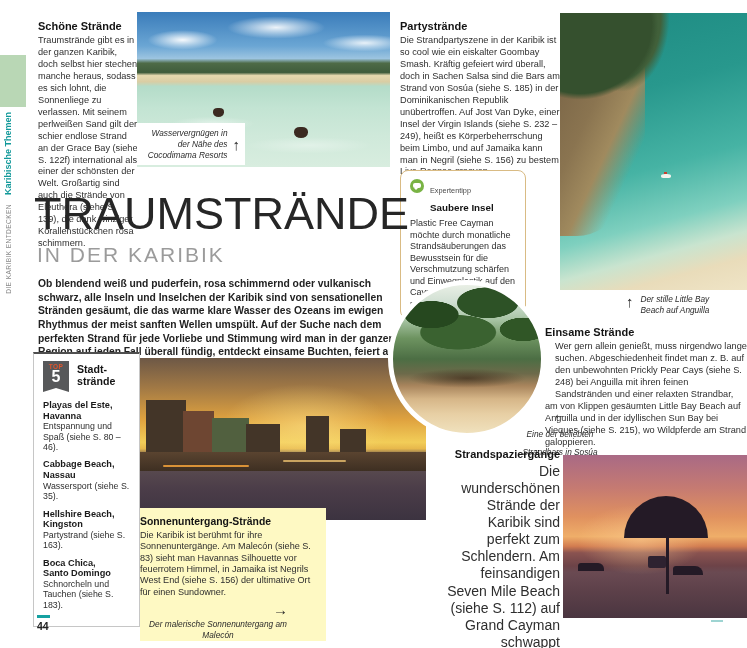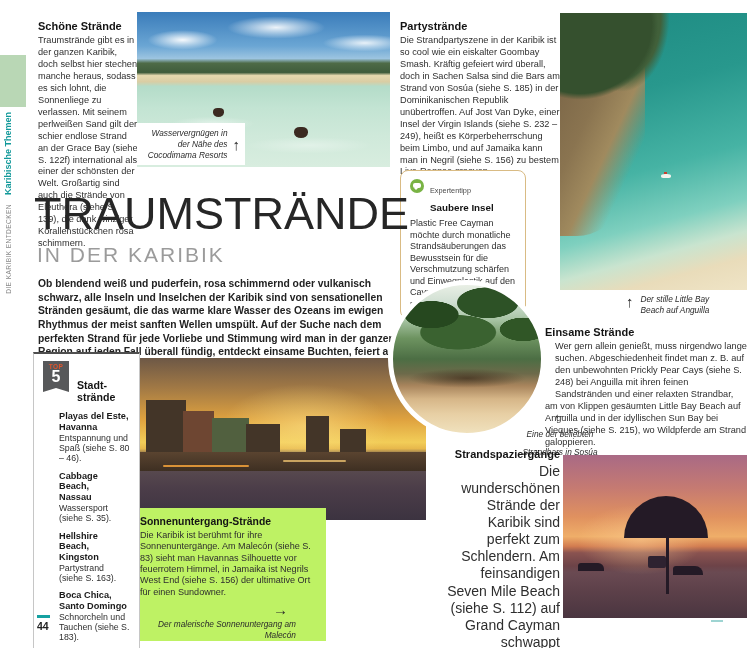--- a/index.html
+++ b/index.html
@@ -115,43 +115,43 @@
   .tip-body{font-size:9px;line-height:1.28;color:#2e2e2e;}
 
   
   .top5-box{position:absolute;left:33px;top:352px;width:107px;box-sizing:border-box;
     border:1px solid #c6c6c6;border-top:2px solid #4f4f4f;padding:7px 9px 9px;background:#fff;}
   .top5-head{display:flex;gap:8px;align-items:flex-start;margin-bottom:8px;}
   .badge{width:26px;height:31px;background:#57585a;flex:0 0 auto;text-align:center;
     clip-path:polygon(0 0,100% 0,100% 100%,50% 87%,0 100%);}
   .badge-top{font-size:6.5px;font-weight:bold;color:#e2552d;letter-spacing:.5px;display:block;margin-top:2px;}
   .badge-num{font-size:16px;font-weight:bold;color:#fff;display:block;margin-top:-2px;}
-  .top5-title{font-size:10.6px;font-weight:bold;color:#141414;white-space:pre-line;line-height:1.15;padding-top:2px;margin-top:16px;}
-  .t5-item{margin-bottom:7px;margin-left:16px;}
+  .top5-title{font-size:10.6px;font-weight:bold;color:#141414;white-space:pre-line;line-height:1.15;padding-top:2px;}
+  .t5-item{margin-bottom:7px;}
   .t5-name{font-size:9.2px;font-weight:bold;line-height:1.16;white-space:pre-line;color:#1a1a1a;}
   .t5-desc{font-size:8.8px;line-height:1.18;color:#2e2e2e;}
 
   
   .sec-einsame{left:545px;top:326px;width:202px;}
   .sec-einsame h3{}
   .einsame-body::before{content:"";float:left;width:10px;height:50px;}
   .cap-sosua{position:absolute;left:520px;top:406px;width:80px;text-align:center;}
   .cap-sosua .arrow{display:block;text-align:center;margin-bottom:2px;}
 
   .sec-spazier{left:446px;top:448px;width:114px;text-align:right;}
   .sec-spazier .body-txt{font-size:14px;line-height:1.22;}
   .sec-spazier .arrow{display:block;margin:3px 2px 3px 0;}
   .sec-spazier .caption{display:block;}
 
-  .sonnen-box{position:absolute;left:140px;top:508px;width:186px;background:#bef264;
+  .sonnen-box{position:absolute;left:140px;top:508px;width:186px;background:#fef9c3;
     padding:8px 0 0 0;z-index:6;box-sizing:border-box;}
   .sonnen-box h3{margin:0 0 3px 0;font-size:10.4px;font-weight:bold;color:#141414;}
   .sonnen-box .body-txt{width:182px;font-size:9.1px;line-height:1.25;}
   .sonnen-box .arrow{display:block;text-align:right;margin:4px 38px 2px 0;}
-  .sonnen-box .caption{display:block;text-align:right;margin-right:30px;}
+  .sonnen-box .caption{display:block;text-align:center;margin-right:30px;}
 
   
   .pg-dash{position:absolute;left:37px;top:615px;width:13px;height:3px;background:#15a1a1;}
   .pg-num{position:absolute;left:37px;top:620px;font-size:10.5px;font-weight:bold;color:#222;}
   .pg-dash-r{position:absolute;left:711px;top:620px;width:12px;height:2px;background:#9ed4d2;}
 </style>
 </head>
 <body>
 
 <div class="page">

